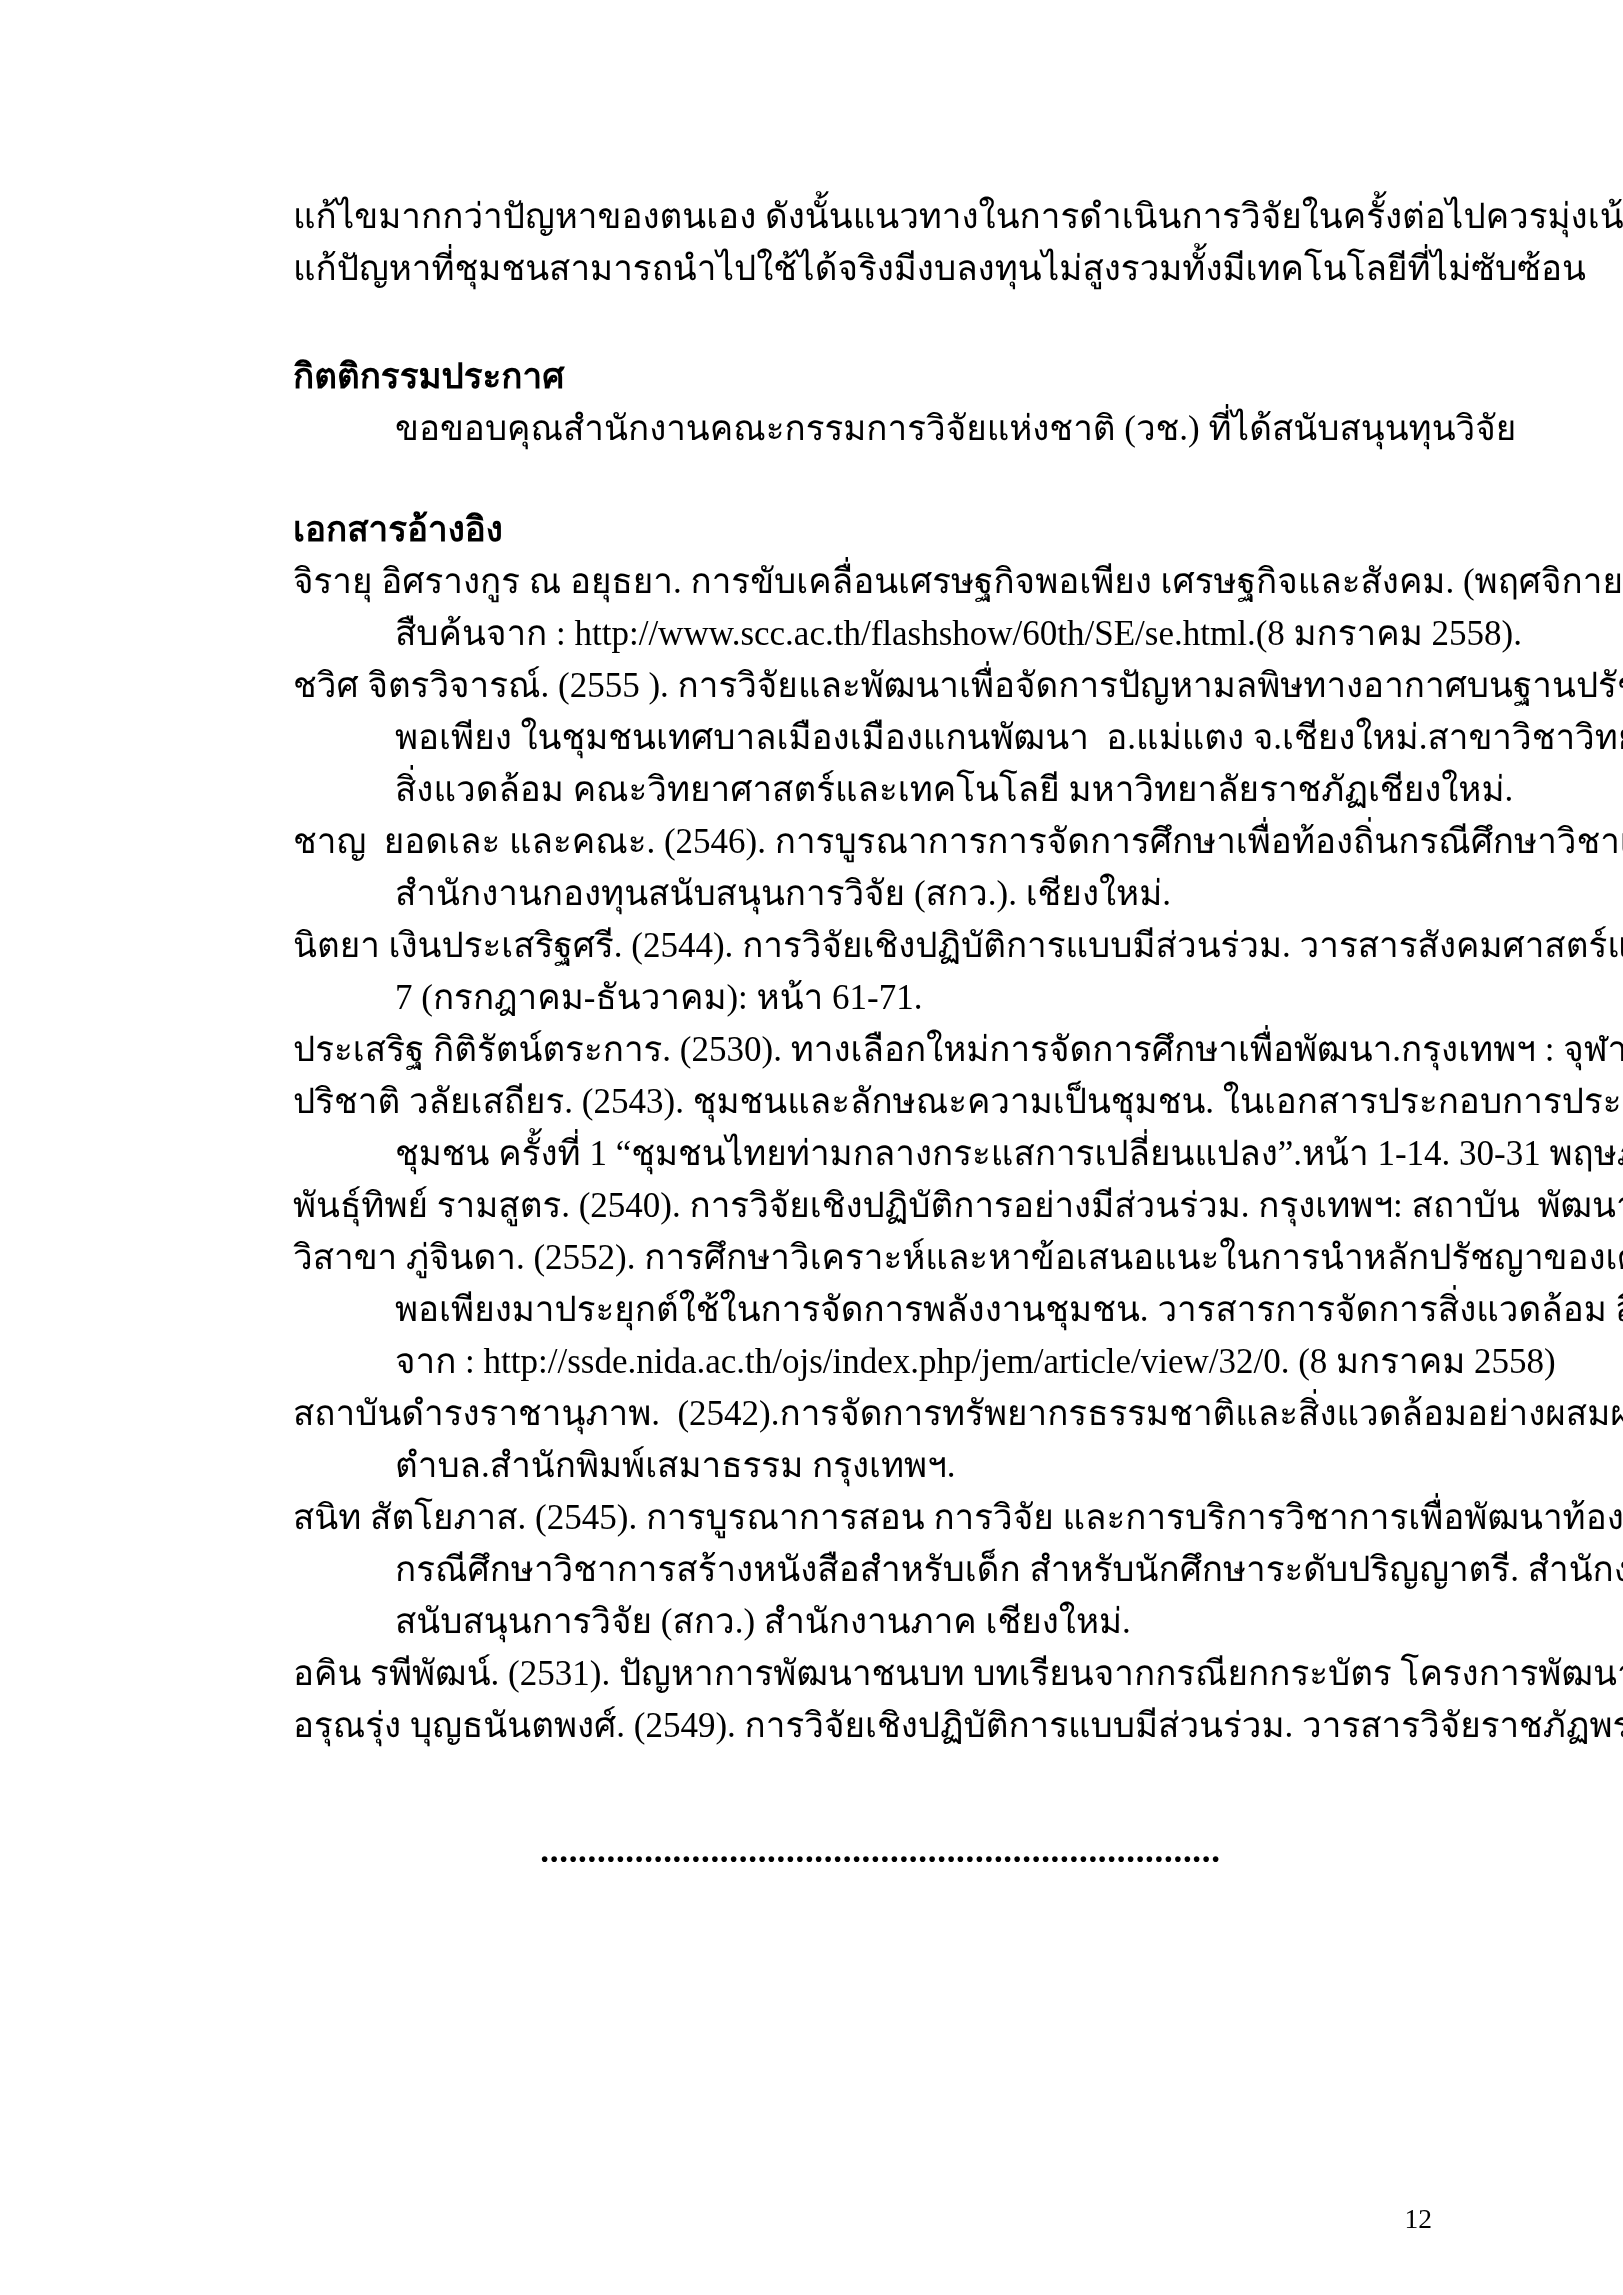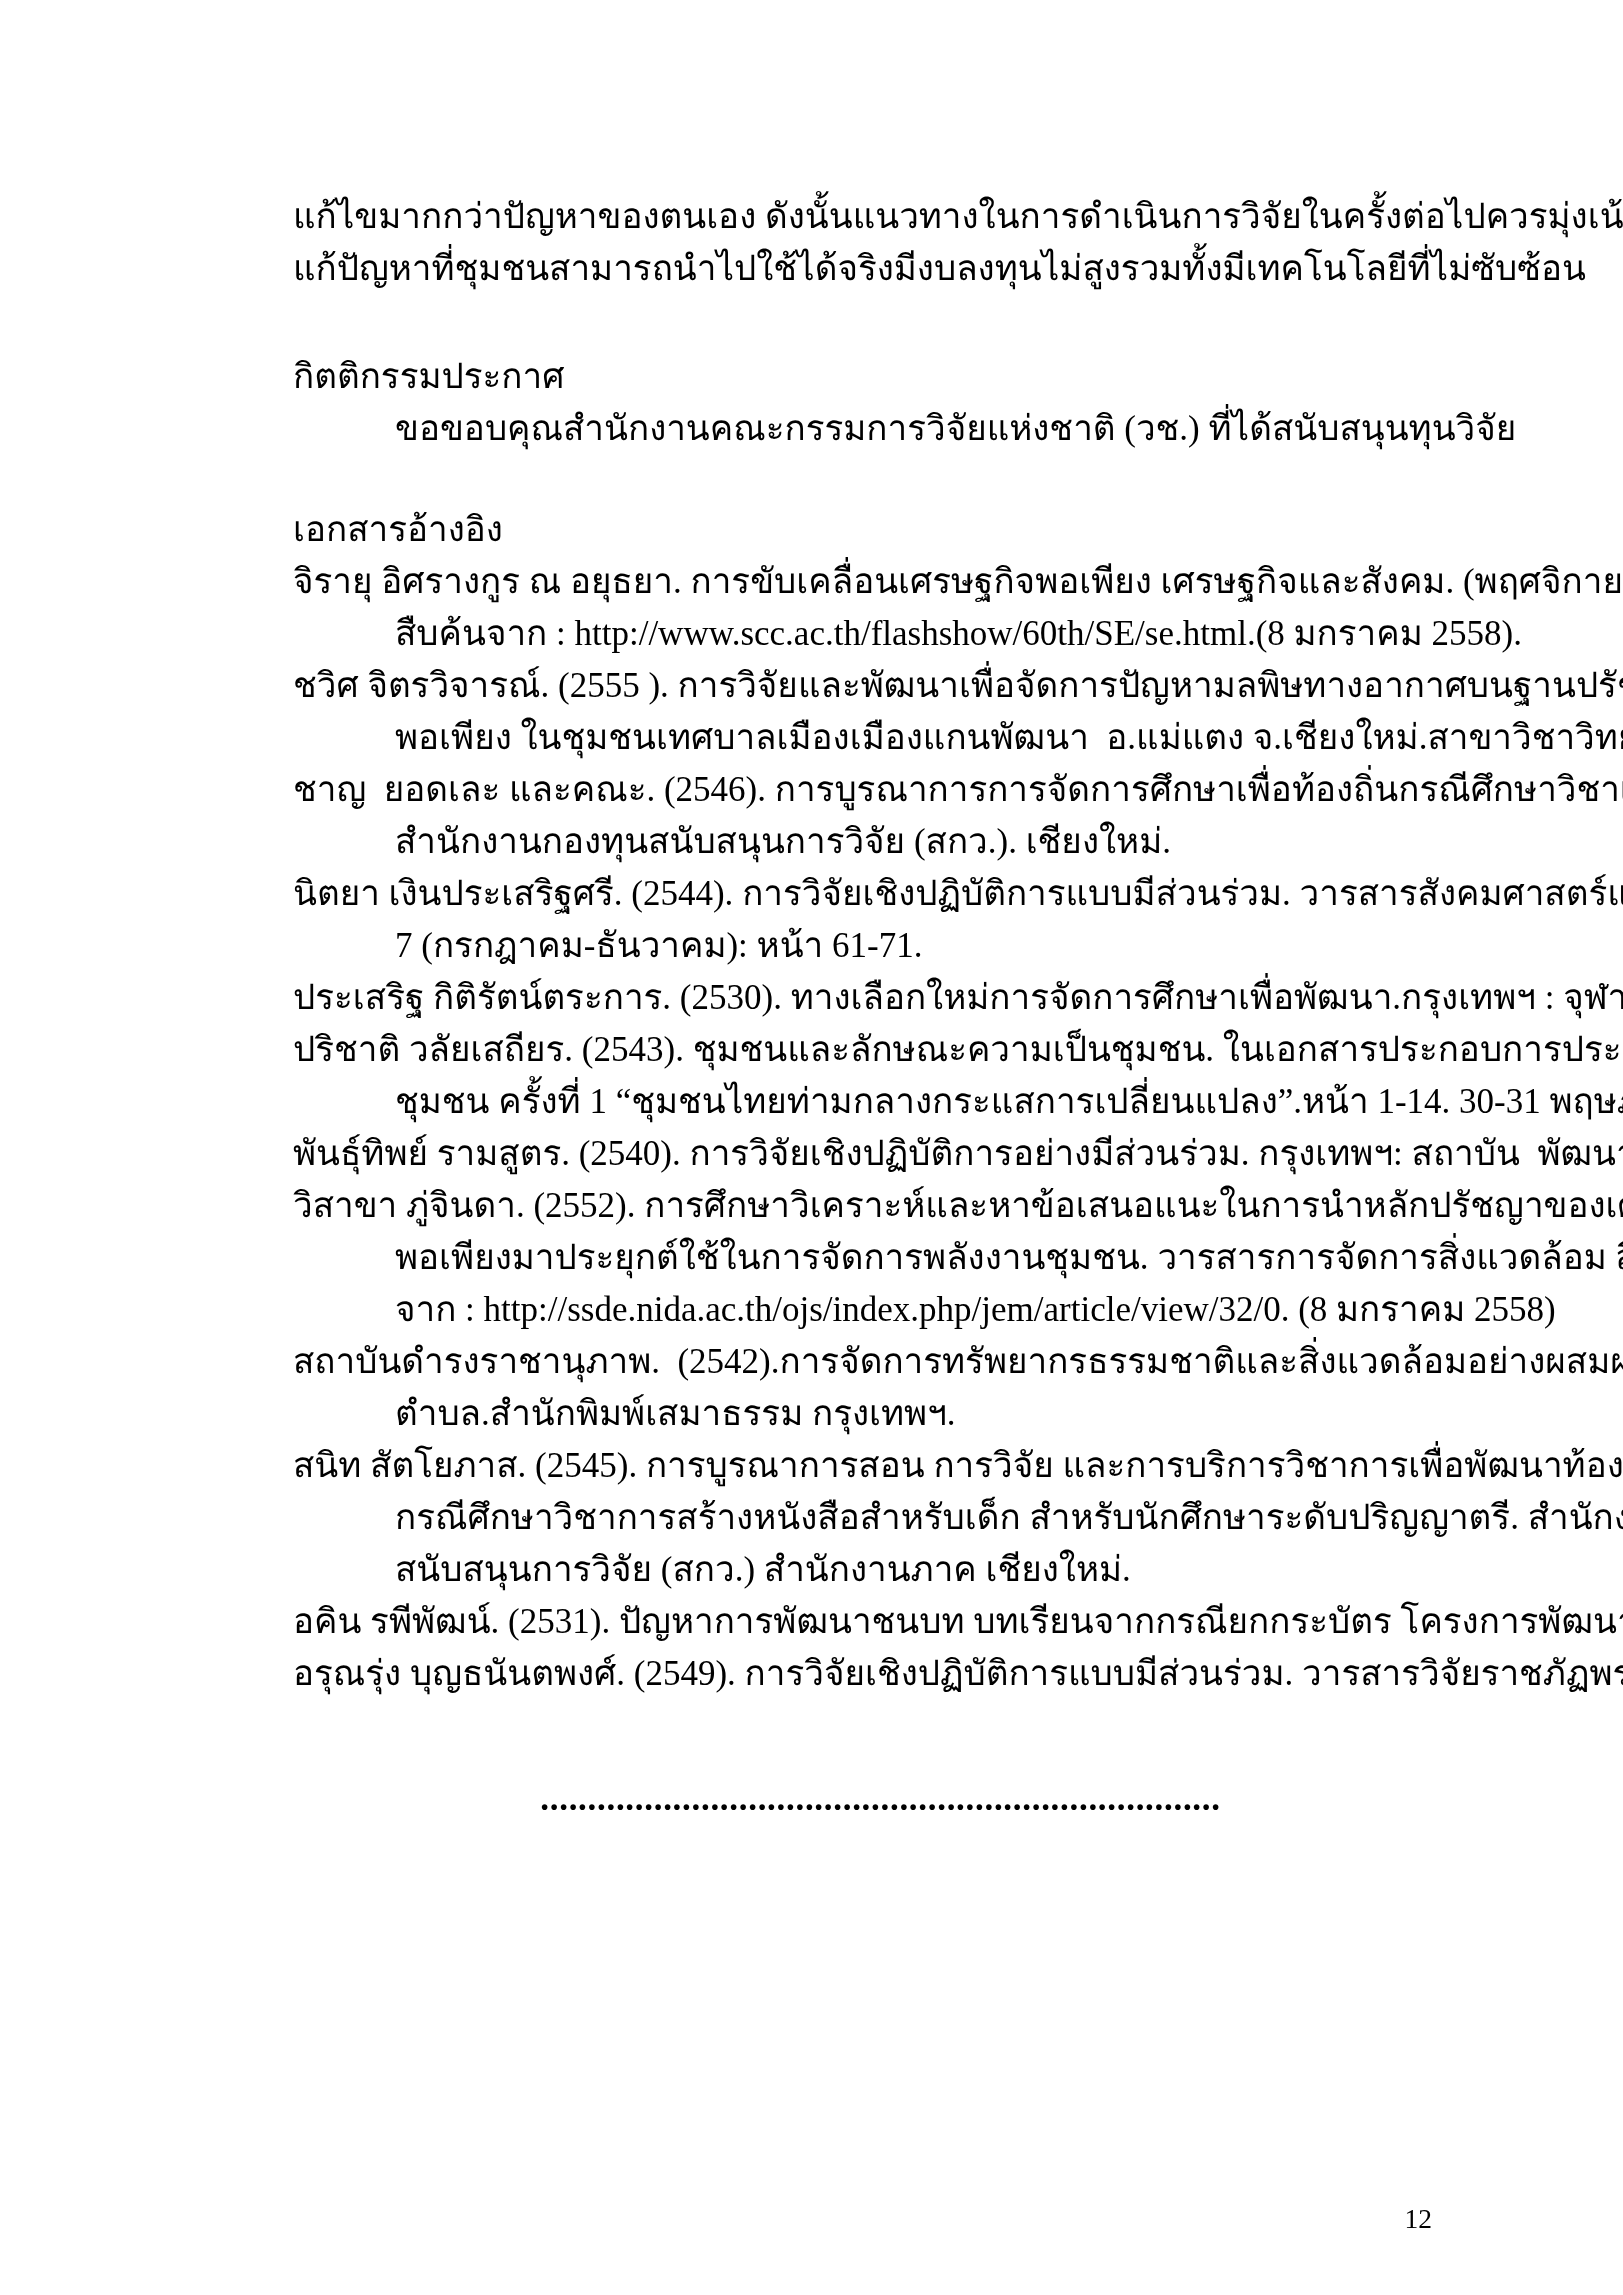--- a/index.html
+++ b/index.html
@@ -26,21 +26,21 @@
   .line {
     display: block;
     height: 52px;
     line-height: 52px;
     white-space: pre;
   }
   .indent {
     padding-left: 102px;
   }
   .heading {
-    font-weight: normal;
+    font-weight: bold;
   }
   .bold {
     font-weight: normal;
     text-align: right;
   }
   .gap-lg { height: 56px; }
   .gap-md { height: 49px; }
   .dots-line {
     margin-top: 73px;
     height: 52px;
@@ -79,20 +79,21 @@
     <div class="line heading">เอกสารอ้างอิง</div>
 
     <div id="references-list">
         <div>
           <div class="line"><span>จิรายุ อิศรางกูร ณ อยุธยา. </span><span class="bold">การขับเคลื่อนเศรษฐกิจพอเพียง เศรษฐกิจและสังคม.</span><span> (พฤศจิกายน – ธันวาคม 2548 ).</span></div>
           <div class="line indent"><span>สืบค้นจาก : http://www.scc.ac.th/flashshow/60th/SE/se.html.(8 มกราคม 2558).</span></div>
         </div>
         <div>
           <div class="line"><span>ชวิศ จิตรวิจารณ์. (2555 ). </span><span class="bold">การวิจัยและพัฒนาเพื่อจัดการปัญหามลพิษทางอากาศบนฐานปรัชญาของเศรษฐกิจ</span></div>
           <div class="line indent"><span class="bold">พอเพียง ในชุมชนเทศบาลเมืองเมืองแกนพัฒนา  อ.แม่แตง จ.เชียงใหม่.</span><span>สาขาวิชาวิทยาศาสตร์</span></div>
+          <div class="line indent"><span>สิ่งแวดล้อม คณะวิทยาศาสตร์และเทคโนโลยี มหาวิทยาลัยราชภัฏเชียงใหม่.</span></div>
         </div>
         <div>
           <div class="line"><span>ชาญ  ยอดเละ และคณะ. (2546). </span><span class="bold">การบูรณาการการจัดการศึกษาเพื่อท้องถิ่นกรณีศึกษาวิชาเคมีสิ่งแวดล้อมฯ.</span></div>
           <div class="line indent"><span>สำนักงานกองทุนสนับสนุนการวิจัย (สกว.). เชียงใหม่.</span></div>
         </div>
         <div>
           <div class="line"><span>นิตยา เงินประเสริฐศรี. (2544). </span><span class="bold">การวิจัยเชิงปฏิบัติการแบบมีส่วนร่วม.</span><span> วารสารสังคมศาสตร์และมนุษยศาสตร์ 2 :</span></div>
           <div class="line indent"><span>7 (กรกฎาคม-ธันวาคม): หน้า 61-71.</span></div>
         </div>
         <div>

